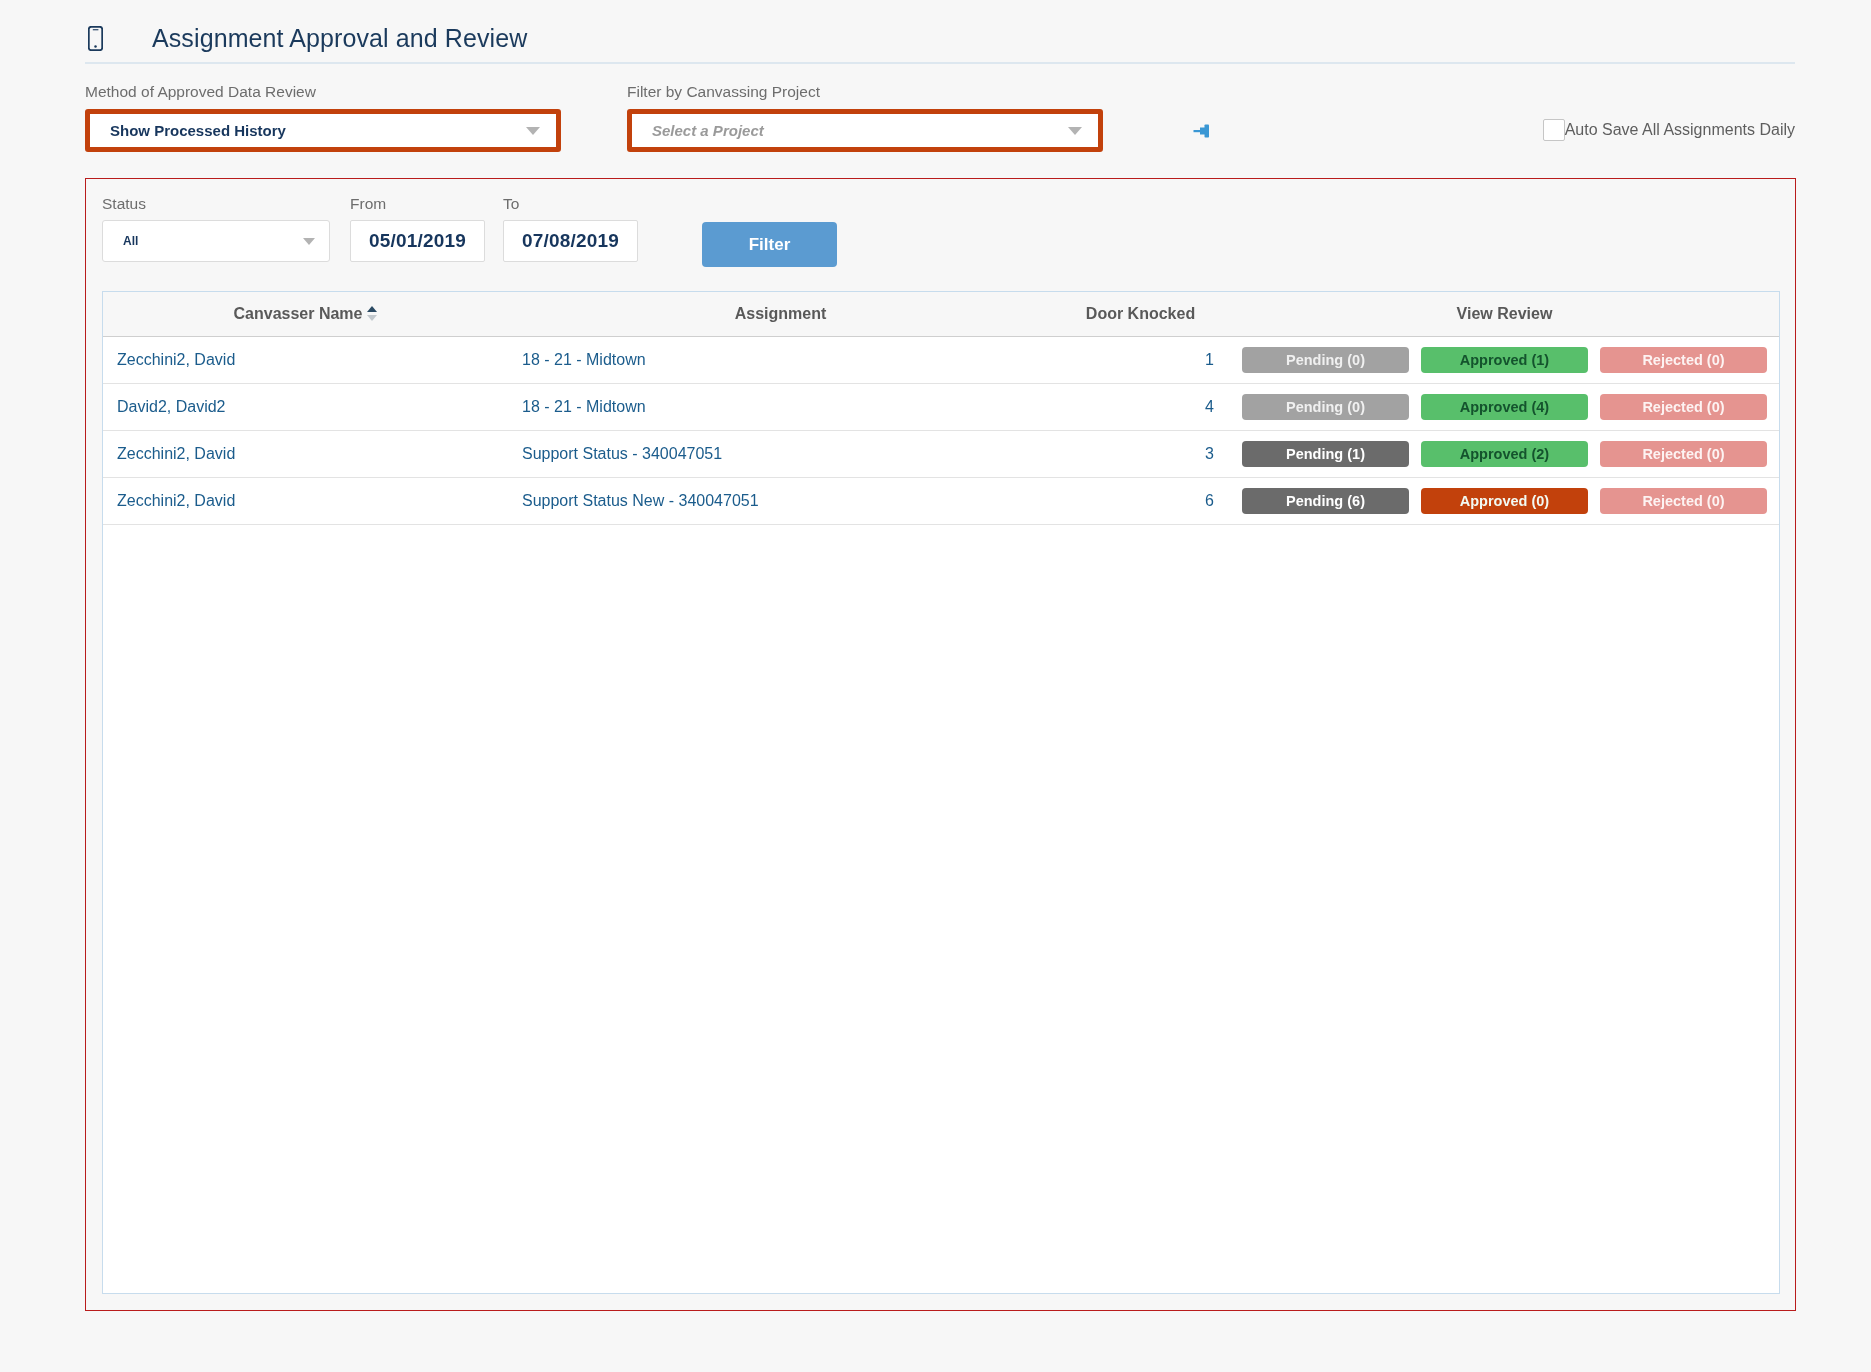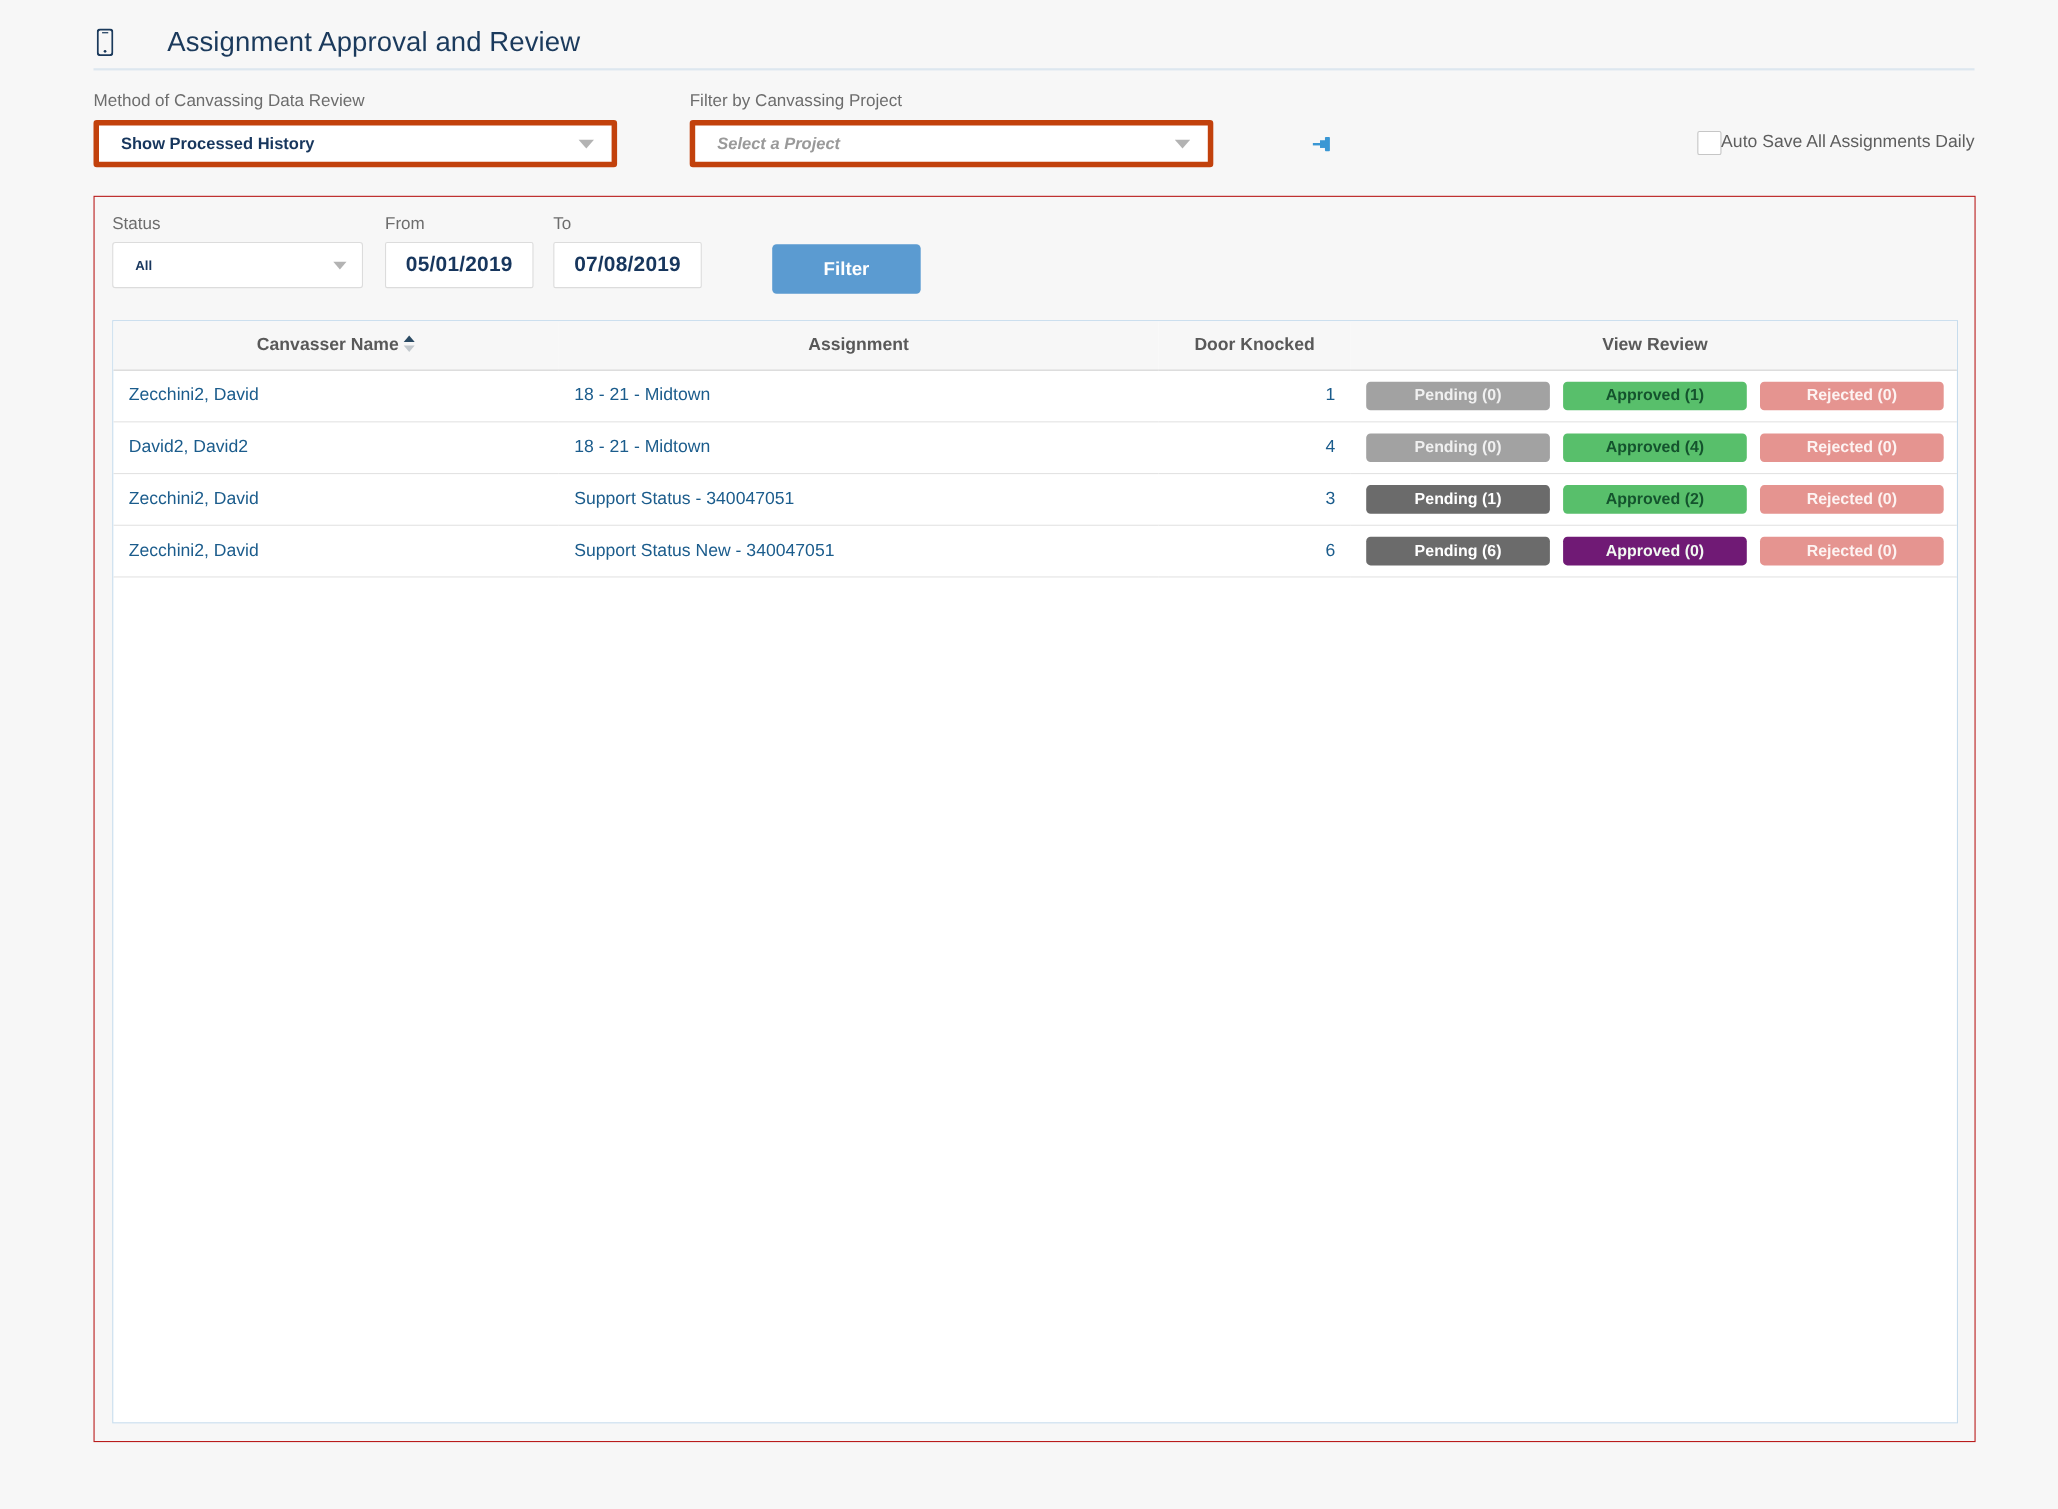--- a/index.html
+++ b/index.html
@@ -292,21 +292,21 @@
     font-weight: bold;
     font-family: "Liberation Sans", sans-serif;
     display: flex;
     align-items: center;
     justify-content: center;
     cursor: pointer;
     white-space: nowrap;
   }
   .sbtn.pending-zero { background: #a2a2a2; color: #f0f0f0; }
   .sbtn.pending-some { background: #6b6b6b; color: #ffffff; }
-  .sbtn.approved-zero { background: #701a75; color: #f2f9f2; }
+  .sbtn.approved-zero { background: #c2410c; color: #f2f9f2; }
   .sbtn.approved-some { background: #58bf6b; color: #14532d; }
   .sbtn.rejected-zero { background: #e59490; color: #fdf3f2; }
 </style>
 </head>
 <body>
 
 <div class="page">
 
   <div class="title-row">
     <span class="title-icon">
@@ -315,21 +315,21 @@
         <rect x="4.8" y="3.2" width="5.6" height="1.1" fill="#1b3a5c"></rect>
         <circle cx="7.5" cy="20.6" r="1.25" fill="#1b3a5c"></circle>
       </svg>
     </span>
     <span class="title-text">Assignment Approval and Review</span>
   </div>
 
   <div class="toprow">
 
     <div class="fgroup method">
-      <div class="field-label">Method of Canvassing Data Review</div>
+      <div class="field-label">Method of Approved Data Review</div>
       <div class="select-box">
         <span>Show Processed History</span>
         <span class="caret"></span>
       </div>
     </div>
 
     <div class="pin-btn pin1">
       <svg width="22" height="22" viewBox="0 0 22 22" aria-hidden="true">
         <rect x="12.5" y="4.5" width="4.5" height="13" rx="0.8" fill="#3a97d4"></rect>
         <rect x="8" y="7.5" width="5" height="7" fill="#3a97d4"></rect>

